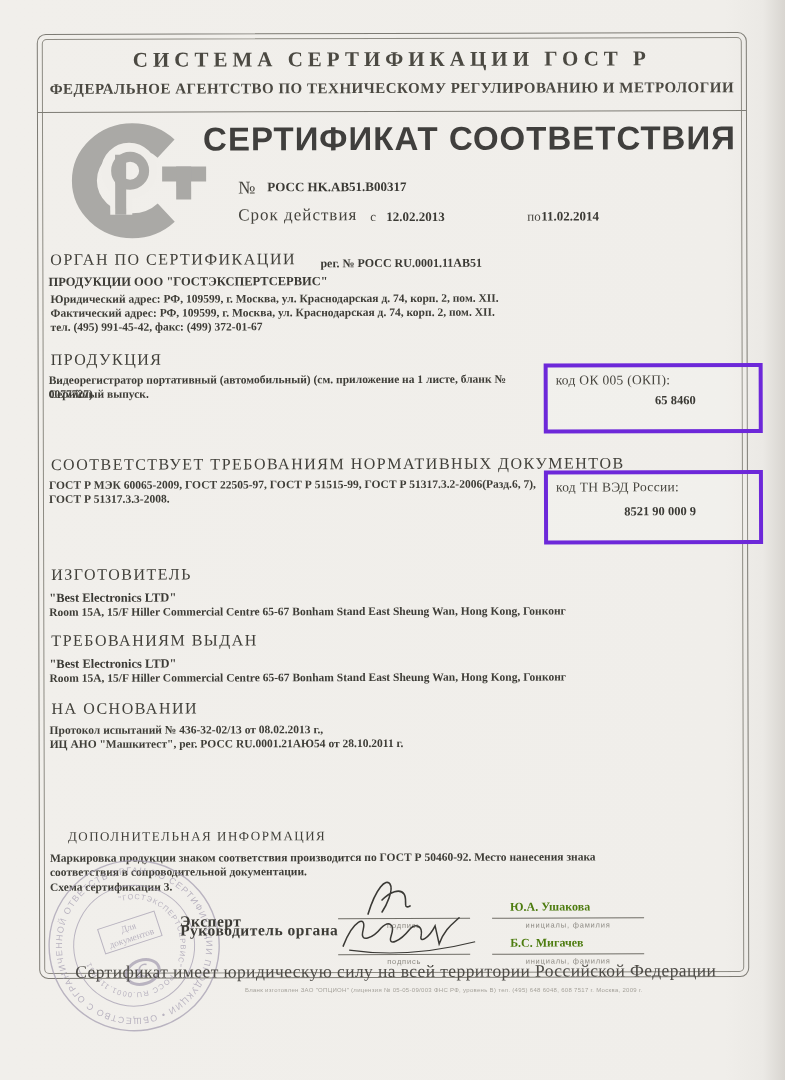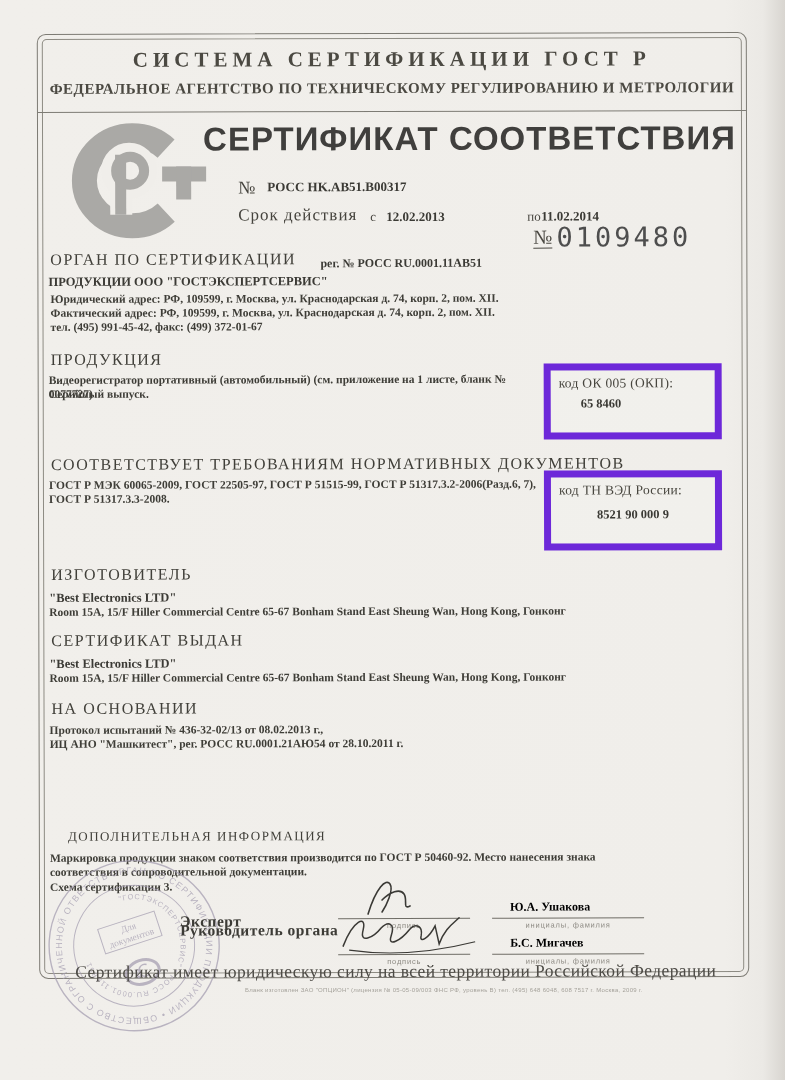--- a/index.html
+++ b/index.html
@@ -25,27 +25,27 @@
   .row-validity .c{position:absolute;left:132px;top:4px;font-size:13px;color:#45433d;}
   .row-validity .d1{position:absolute;left:148px;top:4px;}
   .row-validity .po{position:absolute;left:289px;top:4px;font-size:13px;color:#45433d;}
   .row-validity .d2{position:absolute;left:303px;top:4px;}
   .row-blank{position:absolute;left:495px;top:188px;}
   .blank-no{font-family:"DejaVu Sans Mono",monospace;font-size:27px;letter-spacing:3px;color:#4e4e4e;vertical-align:-3px;}
   .blank-sym{font-size:20px;color:#4a4842;border-bottom:1px solid #4a4842;}
   .h-sec{position:absolute;font-size:16px;letter-spacing:1.5px;color:#403f39;}
   .b12{position:absolute;font-weight:bold;font-size:12.5px;color:#3b3a35;}
   .b11{position:absolute;font-weight:bold;font-size:11.5px;color:#3e3d37;line-height:14px;}
-  .code-box{position:absolute;left:505px;width:164px;border:7px solid #6d28d9;background:rgba(255,255,255,.12);}
+  .code-box{position:absolute;left:505px;width:164px;border:4px solid #6d28d9;background:rgba(255,255,255,.12);padding-left:47px;}
   .code-box .cb-lbl{position:absolute;left:8px;top:5px;font-size:13.5px;color:#48463f;letter-spacing:.3px;}
-  .code-box .cb-val{position:absolute;left:8px;top:26px;width:140px;font-weight:bold;font-size:12.5px;color:#3b3a35;text-indent:22px;}
+  .code-box .cb-val{position:absolute;left:8px;top:26px;width:140px;font-weight:bold;font-size:12.5px;color:#3b3a35;text-indent:22px;text-align:right;}
   .sig-label{position:absolute;font-weight:bold;font-size:15.5px;letter-spacing:.5px;color:#3c3b36;}
   .sig-line{position:absolute;border-top:1.2px solid #6f6d66;height:0;}
   .sig-cap{position:absolute;font-family:"Liberation Sans",sans-serif;font-size:7.5px;letter-spacing:.8px;color:#8d8a83;text-align:center;}
-  .sig-name{position:absolute;font-weight:bold;font-size:12px;color:#000000;}
+  .sig-name{position:absolute;font-weight:bold;font-size:12px;color:#4d7c0f;}
   .legal{position:absolute;left:35px;top:927px;width:650px;font-size:17.5px;letter-spacing:.4px;color:#4d4b46;}
   .tiny-print{position:absolute;left:245px;top:987px;font-family:"Liberation Sans",sans-serif;font-size:6px;color:#a5a29b;letter-spacing:.3px;}
   svg{overflow:visible;}
 </style>
 </head>
 <body>
 
 <div class="sheet">
   <div class="sheet-inner"></div>
 
@@ -72,24 +72,20 @@
   </div>
 
   <div class="row-validity">
     <span class="lbl">Срок действия</span>
     <span class="c">с</span>
     <span class="d1 b13">12.02.2013</span>
     <span class="po">по</span>
     <span class="d2 b13">11.02.2014</span>
   </div>
 
-  <div class="row-blank">
-    <span class="blank-sym">№</span>
-    <span class="blank-no">0109480</span>
-  </div>
 
   <div class="h-sec" style="left:12px;top:216px;">ОРГАН ПО СЕРТИФИКАЦИИ</div>
   <div class="b12" style="left:282px;top:222px;font-size:12px;">рег. № РОСС RU.0001.11АВ51</div>
   <div class="b12" style="left:10px;top:240px;">ПРОДУКЦИИ ООО "ГОСТЭКСПЕРТСЕРВИС"</div>
   <div class="b11" style="left:12px;top:257px;">Юридический адрес: РФ, 109599, г. Москва, ул. Краснодарская д. 74, корп. 2, пом. XII.</div>
   <div class="b11" style="left:12px;top:271px;">Фактический адрес: РФ, 109599, г. Москва, ул. Краснодарская д. 74, корп. 2, пом. XII.</div>
   <div class="b11" style="left:12px;top:285px;">тел. (495) 991-45-42, факс: (499) 372-01-67</div>
 
   <div class="h-sec" style="left:12px;top:316px;">ПРОДУКЦИЯ</div>
   <div class="b11" style="left:10px;top:338px;width:492px;">Видеорегистратор портативный (автомобильный) (см. приложение на 1 листе, бланк № 0077727)</div>
@@ -103,21 +99,21 @@
   <div class="b11" style="left:10px;top:443px;width:500px;">ГОСТ Р МЭК 60065-2009, ГОСТ 22505-97, ГОСТ Р 51515-99, ГОСТ Р 51317.3.2-2006(Разд.6, 7), ГОСТ Р 51317.3.3-2008.</div>
   <div class="code-box" style="top:437px;height:66px;">
     <div class="cb-lbl">код ТН ВЭД России:</div>
     <div class="cb-val" style="top:30px;text-indent:38px;">8521 90 000 9</div>
   </div>
 
   <div class="h-sec" style="left:12px;top:531px;">ИЗГОТОВИТЕЛЬ</div>
   <div class="b12" style="left:10px;top:556px;">"Best Electronics LTD"</div>
   <div class="b11" style="left:10px;top:570px;width:580px;">Room 15A, 15/F Hiller Commercial Centre 65-67 Bonham Stand East Sheung Wan, Hong Kong, Гонконг</div>
 
-  <div class="h-sec" style="left:12px;top:597px;">СЕРТИФИКАТ ВЫДАН</div>
+  <div class="h-sec" style="left:12px;top:597px;">ТРЕБОВАНИЯМ ВЫДАН</div>
   <div class="b12" style="left:10px;top:622px;">"Best Electronics LTD"</div>
   <div class="b11" style="left:10px;top:636px;width:580px;">Room 15A, 15/F Hiller Commercial Centre 65-67 Bonham Stand East Sheung Wan, Hong Kong, Гонконг</div>
 
   <div class="h-sec" style="left:12px;top:665px;">НА ОСНОВАНИИ</div>
   <div class="b11" style="left:10px;top:688px;">Протокол испытаний № 436-32-02/13 от 08.02.2013 г.,</div>
   <div class="b11" style="left:10px;top:702px;">ИЦ АНО "Машкитест", рег. РОСС RU.0001.21АЮ54 от 28.10.2011 г.</div>
 
   <div class="h-sec" style="left:28px;top:794px;font-size:13px;font-family:Liberation Serif, serif;">ДОПОЛНИТЕЛЬНАЯ ИНФОРМАЦИЯ</div>
   <div class="b11" style="left:10px;top:816px;width:608px;">Маркировка продукции знаком соответствия производится по ГОСТ Р 50460-92. Место нанесения знака соответствия в сопроводительной документации.</div>
   <div class="b11" style="left:10px;top:845px;">Схема сертификации 3.</div>

